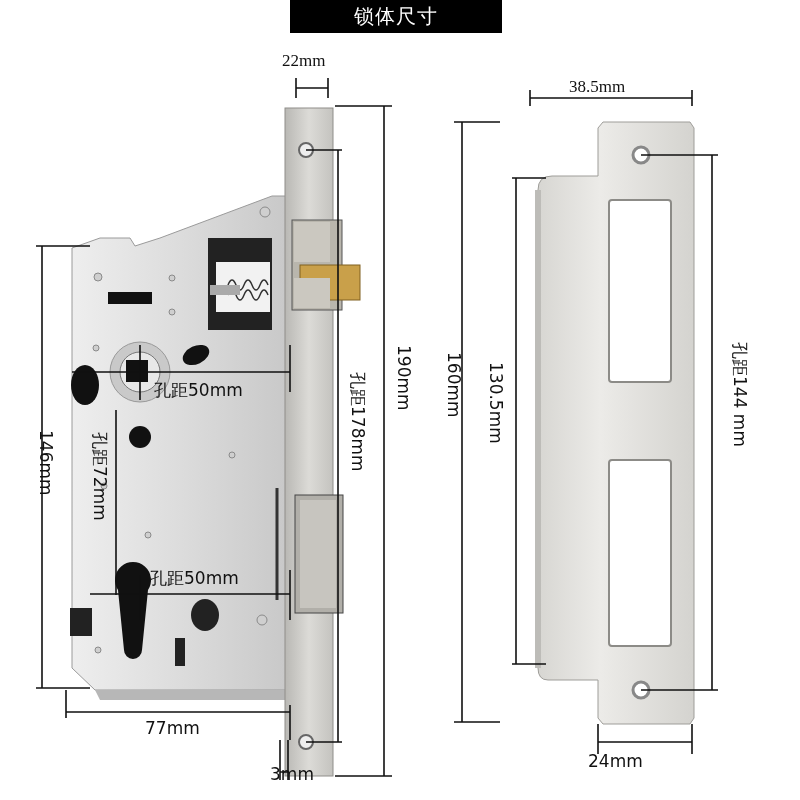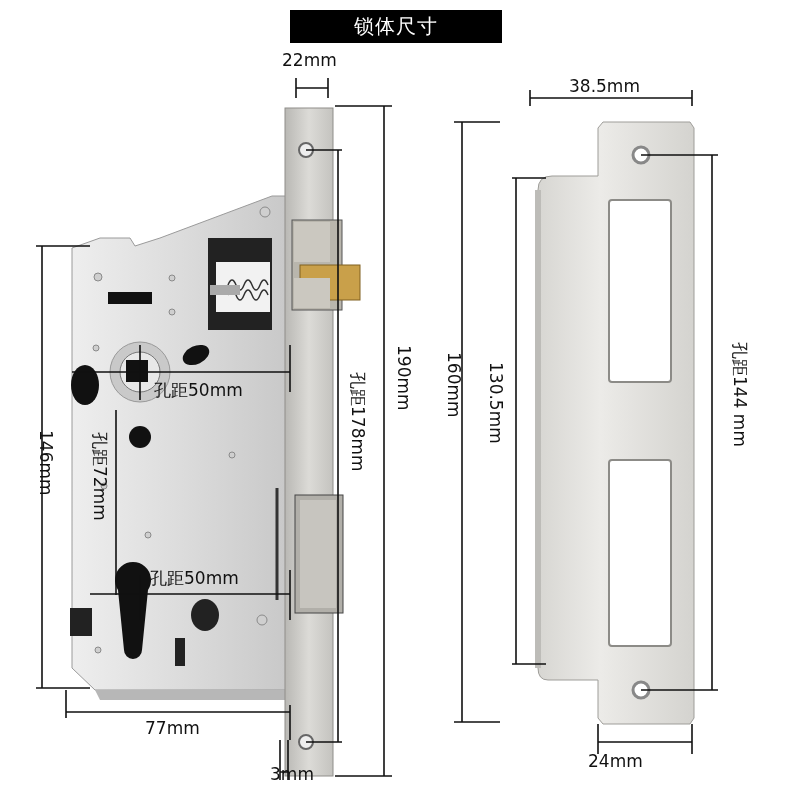--- a/index.html
+++ b/index.html
@@ -1,19 +1,19 @@
 <!DOCTYPE html>
 <html><head>
 <meta charset="utf-8">
 <style>
   html, body { margin:0; padding:0; }
   body { width:800px; height:800px; background:#ffffff; position:relative; overflow:hidden;
          font-family:"DejaVu Sans","Liberation Sans",sans-serif; }
   .title-bar { position:absolute; left:290px; top:0; width:212px; height:33px; background:#000;
-               color:#fff; font-size:20px; display:flex; align-items:center; justify-content:center; letter-spacing:1px;margin-top:10px; }
+               color:#fff; font-size:20px; display:flex; align-items:center; justify-content:center; letter-spacing:1px; }
   svg { position:absolute; left:0; top:0; }
   .lbl { position:absolute; font-size:17px; color:#111; white-space:nowrap; line-height:1; }
   .vert { transform-origin:left top; transform:rotate(90deg); }
 </style>
 </head>
 <body>
 
 <div class="title-bar">锁体尺寸</div>
 
 <svg width="800" height="800" viewBox="0 0 800 800">
@@ -121,22 +121,22 @@
     <path d="M512,178 H546 M512,664 H546 M516,178 V664"></path>
 
     <path d="M530,90 V106 M530,98 H692 M692,90 V106"></path>
 
     <path d="M641,155 H718 M641,690 H718 M712,155 V690"></path>
 
     <path d="M598,724 V754 M598,742 H692 M692,724 V754"></path>
   </g>
 </svg>
 
-<div class="lbl" style="left:282px;top:52px;">22mm</div>
-<div class="lbl" style="left:569px;top:78px;">38.5mm</div>
+<div class="lbl" style="left:282px;top:52px;font-family:Liberation Serif, serif;">22mm</div>
+<div class="lbl" style="left:569px;top:78px;font-family:Liberation Serif, serif;">38.5mm</div>
 <div class="lbl" style="left:154px;top:382px;background:#fff0;">孔距50mm</div>
 <div class="lbl" style="left:150px;top:570px;">孔距50mm</div>
 <div class="lbl" style="left:145px;top:720px;">77mm</div>
 <div class="lbl" style="left:270px;top:766px;">3mm</div>
 <div class="lbl" style="left:588px;top:753px;">24mm</div>
 
 <div class="lbl vert" style="left:54px;top:430px;">146mm</div>
 <div class="lbl vert" style="left:108px;top:432px;">孔距72mm</div>
 <div class="lbl vert" style="left:366px;top:372px;">孔距178mm</div>
 <div class="lbl vert" style="left:412px;top:345px;">190mm</div>

